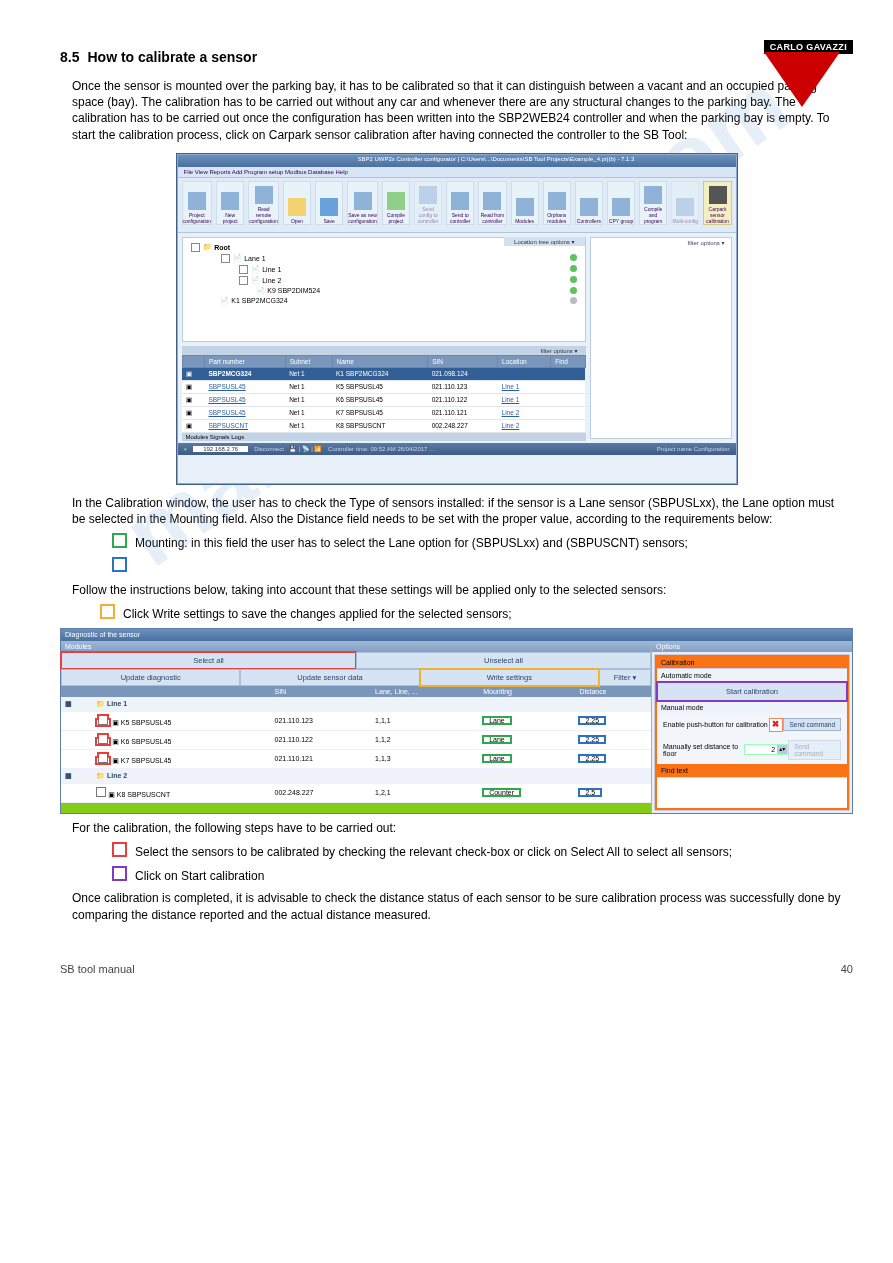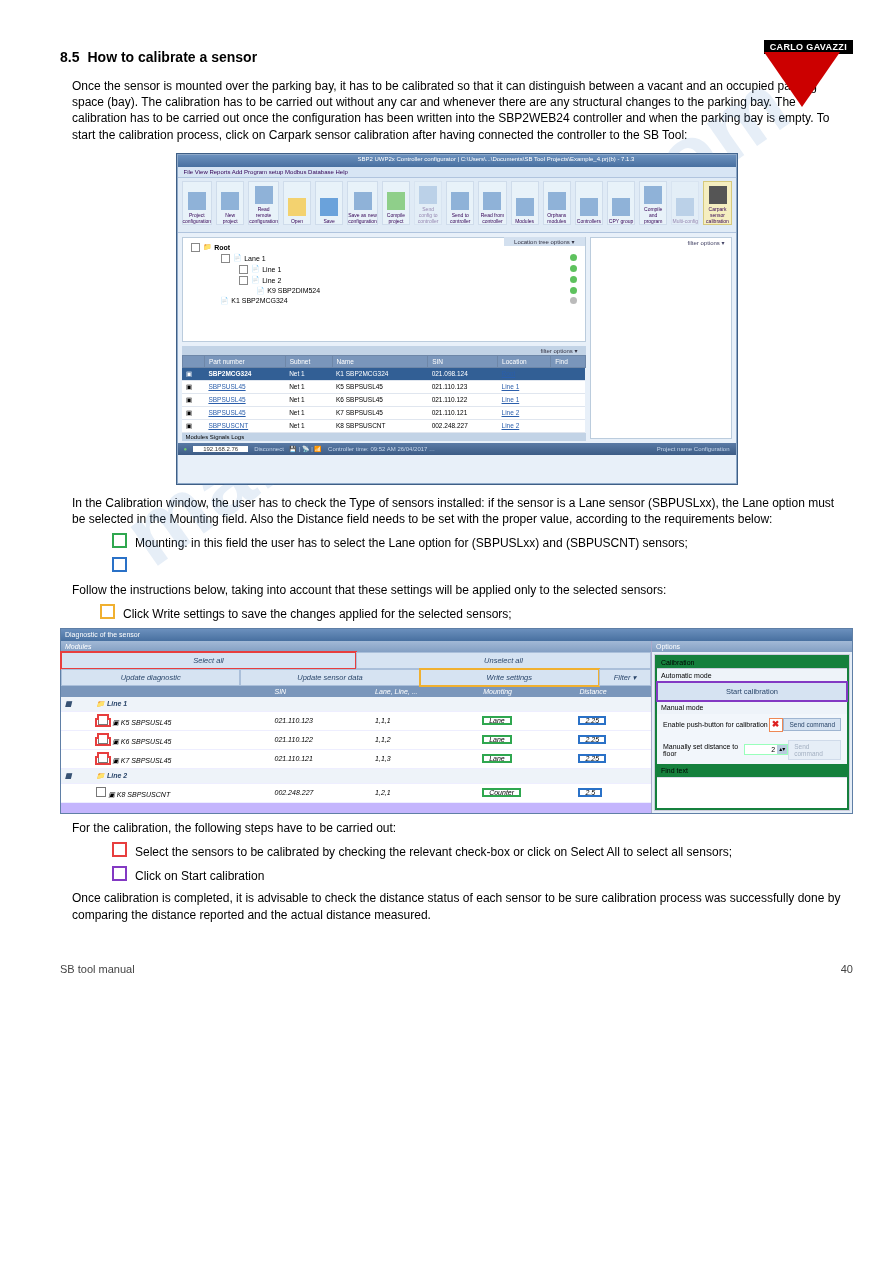--- a/index.html
+++ b/index.html
@@ -35,21 +35,21 @@
 .tbl th{ background:#7a96bb; color:#fff; font-weight:normal; text-align:left; padding:2px 4px; border:1px solid #6e87a8;}
 .tbl td{ background:#fff; padding:2px 4px; border-bottom:1px solid #e0e6ef;}
 .tbl tr.sel td{ background:#325f95; color:#fff;}
 .lnk{ color:#2a5eab; text-decoration:underline;}
 .status{ background:linear-gradient(#5a7aa5,#3d5c86); height:12px; font-size:6px; color:#c6d6eb; display:flex; align-items:center; padding:0 6px; gap:6px;}
 .watermark{ position:absolute; left:50%; top:50%; transform:translate(-50%,-50%) rotate(-35deg); font-size:90px; color:rgba(90,140,200,0.15); font-weight:bold; pointer-events:none; letter-spacing:2px;}
 .clr-sq{ display:inline-block; width:11px; height:11px; border:2px solid; margin-right:8px; vertical-align:-1px;}
 .shot2{ position:relative; border:1px solid #5f7fa6; margin:6px 0 6px 0; font-size:8px;}
 .sh2-top{ background:linear-gradient(#6b90bd,#4870a0); height:12px; font-size:7px; color:#fff; padding-left:4px; line-height:12px;}
 .sh2-body{ display:flex;}
-.sh2-left{ flex:1; background:#c4b5fd;font-style:italic;}
+.sh2-left{ flex:1; background:#84cc16;}
 .sh2-right{ width:200px; background:#e6eef7; border-left:1px solid #aac;}
 .panel-hdr{ background:linear-gradient(#a2b9d6,#839fc3); font-size:7px; color:#fff; padding:2px 4px;}
 .btn-row{ display:flex;}
 .flat-btn{ flex:1; background:#d6e3f2; border:1px solid #aabfda; text-align:center; font-size:7.5px; padding:3px 0; color:#2a466a;}
 .hl-red{ outline:2px solid #e73e3e; outline-offset:-1px;}
 .hl-orange{ outline:2px solid #f0b030; outline-offset:-1px;}
 .hl-green{ outline:2px solid #2fa74f; outline-offset:-1px;}
 .hl-blue{ outline:2px solid #2a71c7; outline-offset:-1px;}
 .hl-purple{ outline:2px solid #8339c3; outline-offset:-1px;}
 .tbl2{ width:100%; border-collapse:collapse; font-size:7px; background:#fff;}
@@ -339,21 +339,21 @@
                 <td>002.248.227</td>
                 <td>1,2,1</td>
                 <td><span class="hl-green" style="padding:0 6px;">Counter</span></td>
                 <td><span class="hl-blue" style="padding:0 6px;">2.5</span></td>
               </tr>
 </tbody>
           </table>
 </div>
 <div class="sh2-right">
 <div class="panel-hdr">Options</div>
-<div style="background:#15803d; border:1px solid #ccd; margin:2px; padding:2px;">
+<div style="background:#f97316; border:1px solid #ccd; margin:2px; padding:2px;">
 <div style="font-size:7px; border-bottom:1px solid #ccd; padding:2px 4px;">Calibration</div>
 <div style="font-size:7px; padding:3px 4px; background:#eef3f9;">Automatic mode</div>
 <div class="flat-btn hl-purple" style="padding:4px 0;">Start calibration</div>
 <div style="font-size:7px; padding:3px 4px; background:#eef3f9;">Manual mode</div>
 <div class="opt-row">
 <span>Enable push-button for calibration</span>
 <span class="x-ic">✖</span>
 <span class="mini-btn">Send command</span>
 </div>
 <div class="opt-row">

